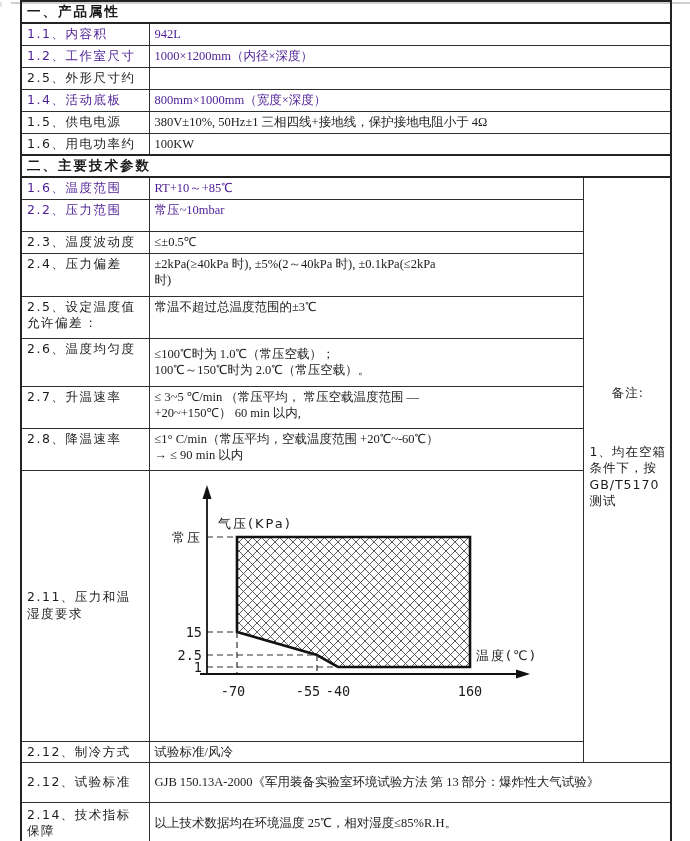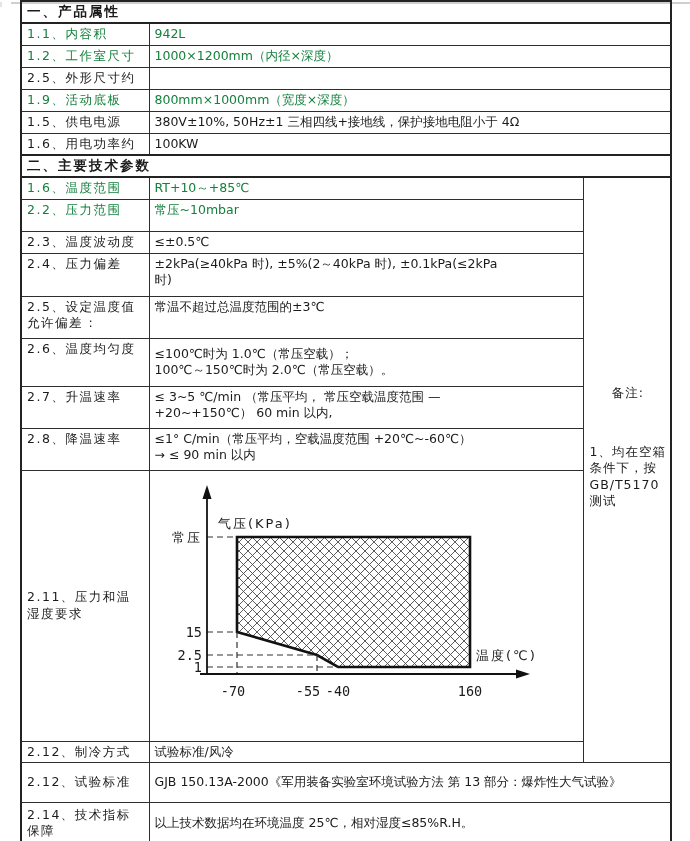--- a/index.html
+++ b/index.html
@@ -21,22 +21,22 @@
     padding:1px 5px;
     font-size:12.5px;line-height:1.32;
     vertical-align:middle;overflow:hidden;
     word-break:break-all;
   }
   tr.sec-header td{
     font-weight:bold;font-size:13.5px;letter-spacing:2px;
     border-top:2px solid #232323;border-bottom:2px solid #232323;
   }
   .lbl{letter-spacing:1.5px;white-space:pre-line;}
-  .val{white-space:pre-line;}
-  .muted{color:#15803d;}
+  .val{white-space:pre-line;font-family:Liberation Serif, serif;}
+  .muted{color:#4c1d95;}
   .vt{vertical-align:top;padding-top:2px;}
   .r22{height:22px}.r21{height:21px}.r32{height:32px}.r40{height:40px}
   .r42{height:42px}.r43{height:43px}.r48{height:48px}.r250{height:250px}
   .notes-cell{
     vertical-align:middle;padding:0 4px 46px 6px;
     font-size:12.5px;letter-spacing:1px;white-space:pre-line;
   }
   .notes-title{margin-bottom:26px;text-align:center;}
   .chart-cell{padding:8px;vertical-align:top;}
   svg text{font-size:13px;fill:#1b1b1b;}
@@ -67,21 +67,21 @@
   </tr>
   <tr class="r22">
     <td class="lbl muted">1.2、工作室尺寸</td>
     <td class="val muted" colspan="2">1000×1200mm（内径×深度）</td>
   </tr>
   <tr class="r22">
     <td class="lbl">2.5、外形尺寸约</td>
     <td class="val" colspan="2"></td>
   </tr>
   <tr class="r22">
-    <td class="lbl muted">1.9、活动底板</td>
+    <td class="lbl muted">1.4、活动底板</td>
     <td class="val muted" colspan="2">800mm×1000mm（宽度×深度）</td>
   </tr>
   <tr class="r22">
     <td class="lbl">1.5、供电电源</td>
     <td class="val" colspan="2">380V±10%, 50Hz±1 三相四线+接地线，保护接地电阻小于 4Ω</td>
   </tr>
   <tr class="r22">
     <td class="lbl">1.6、用电功率约</td>
     <td class="val" colspan="2">100KW</td>
   </tr>

